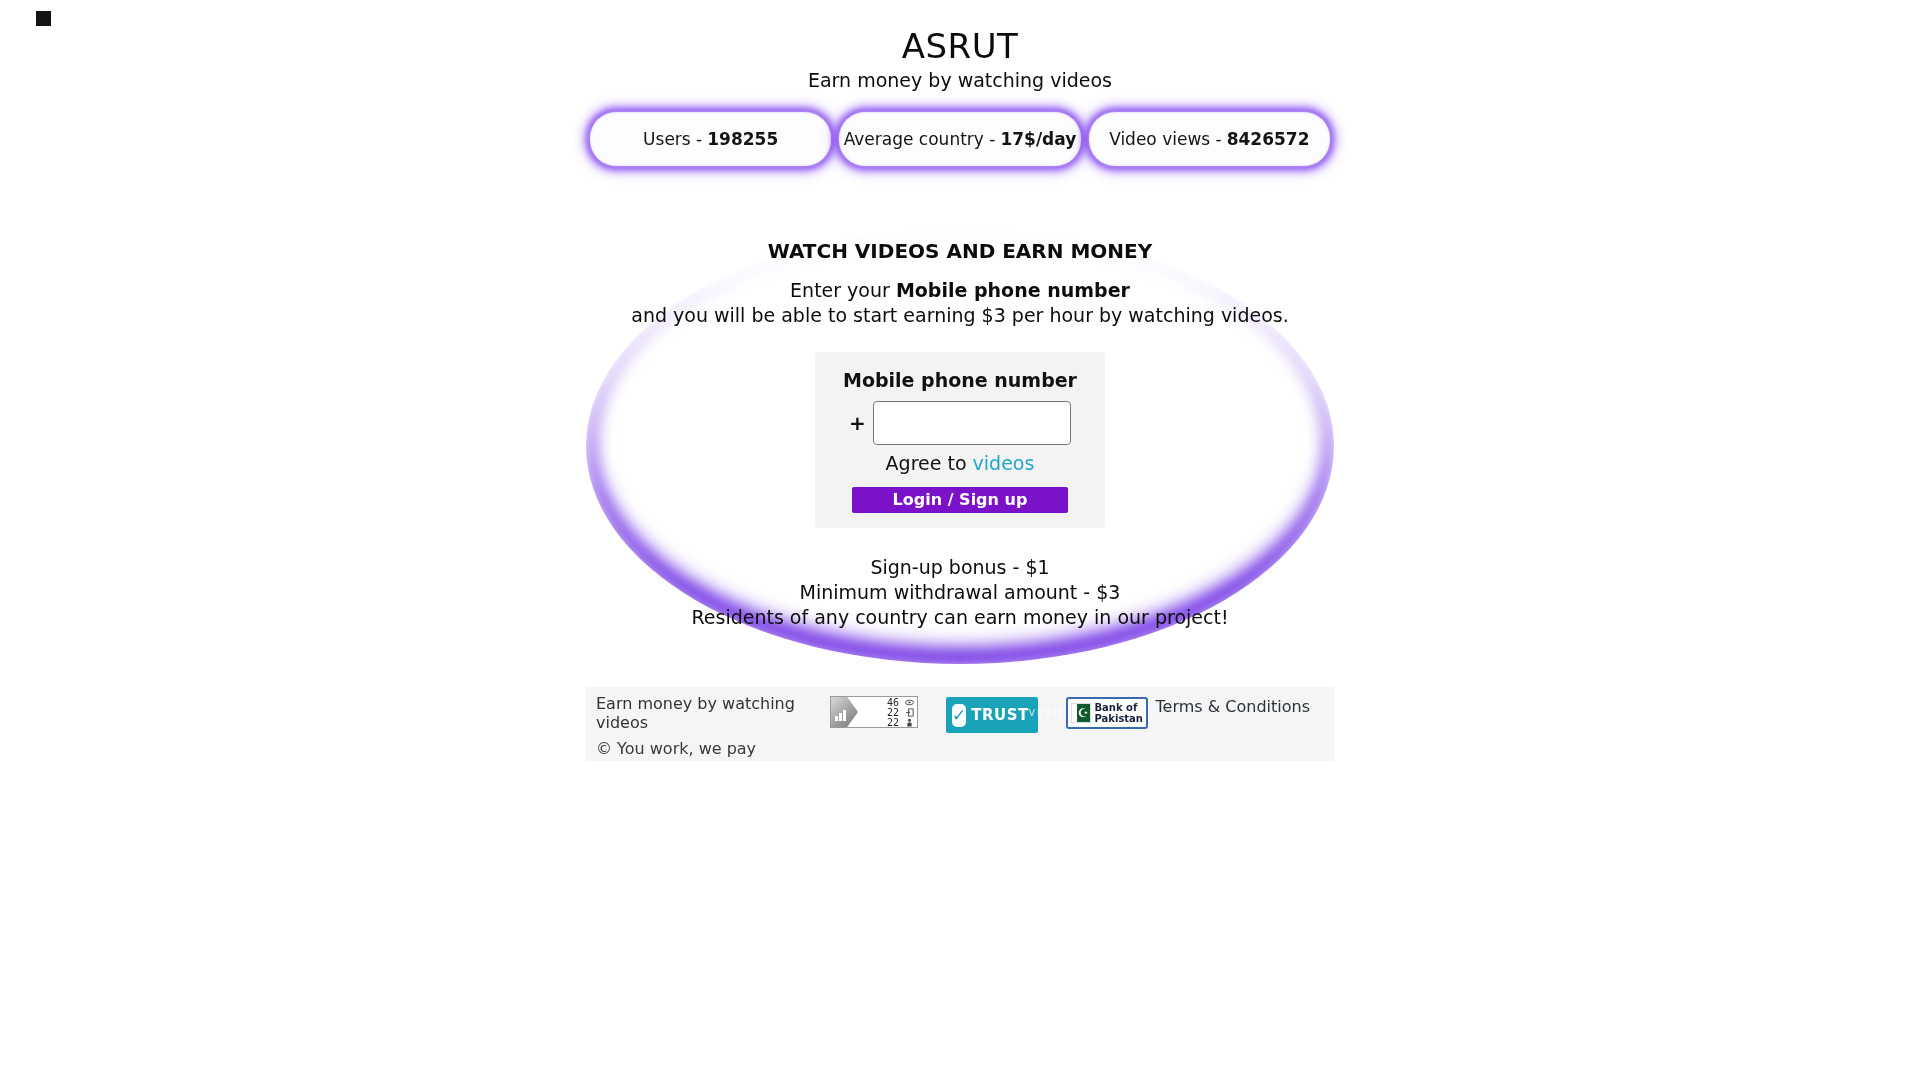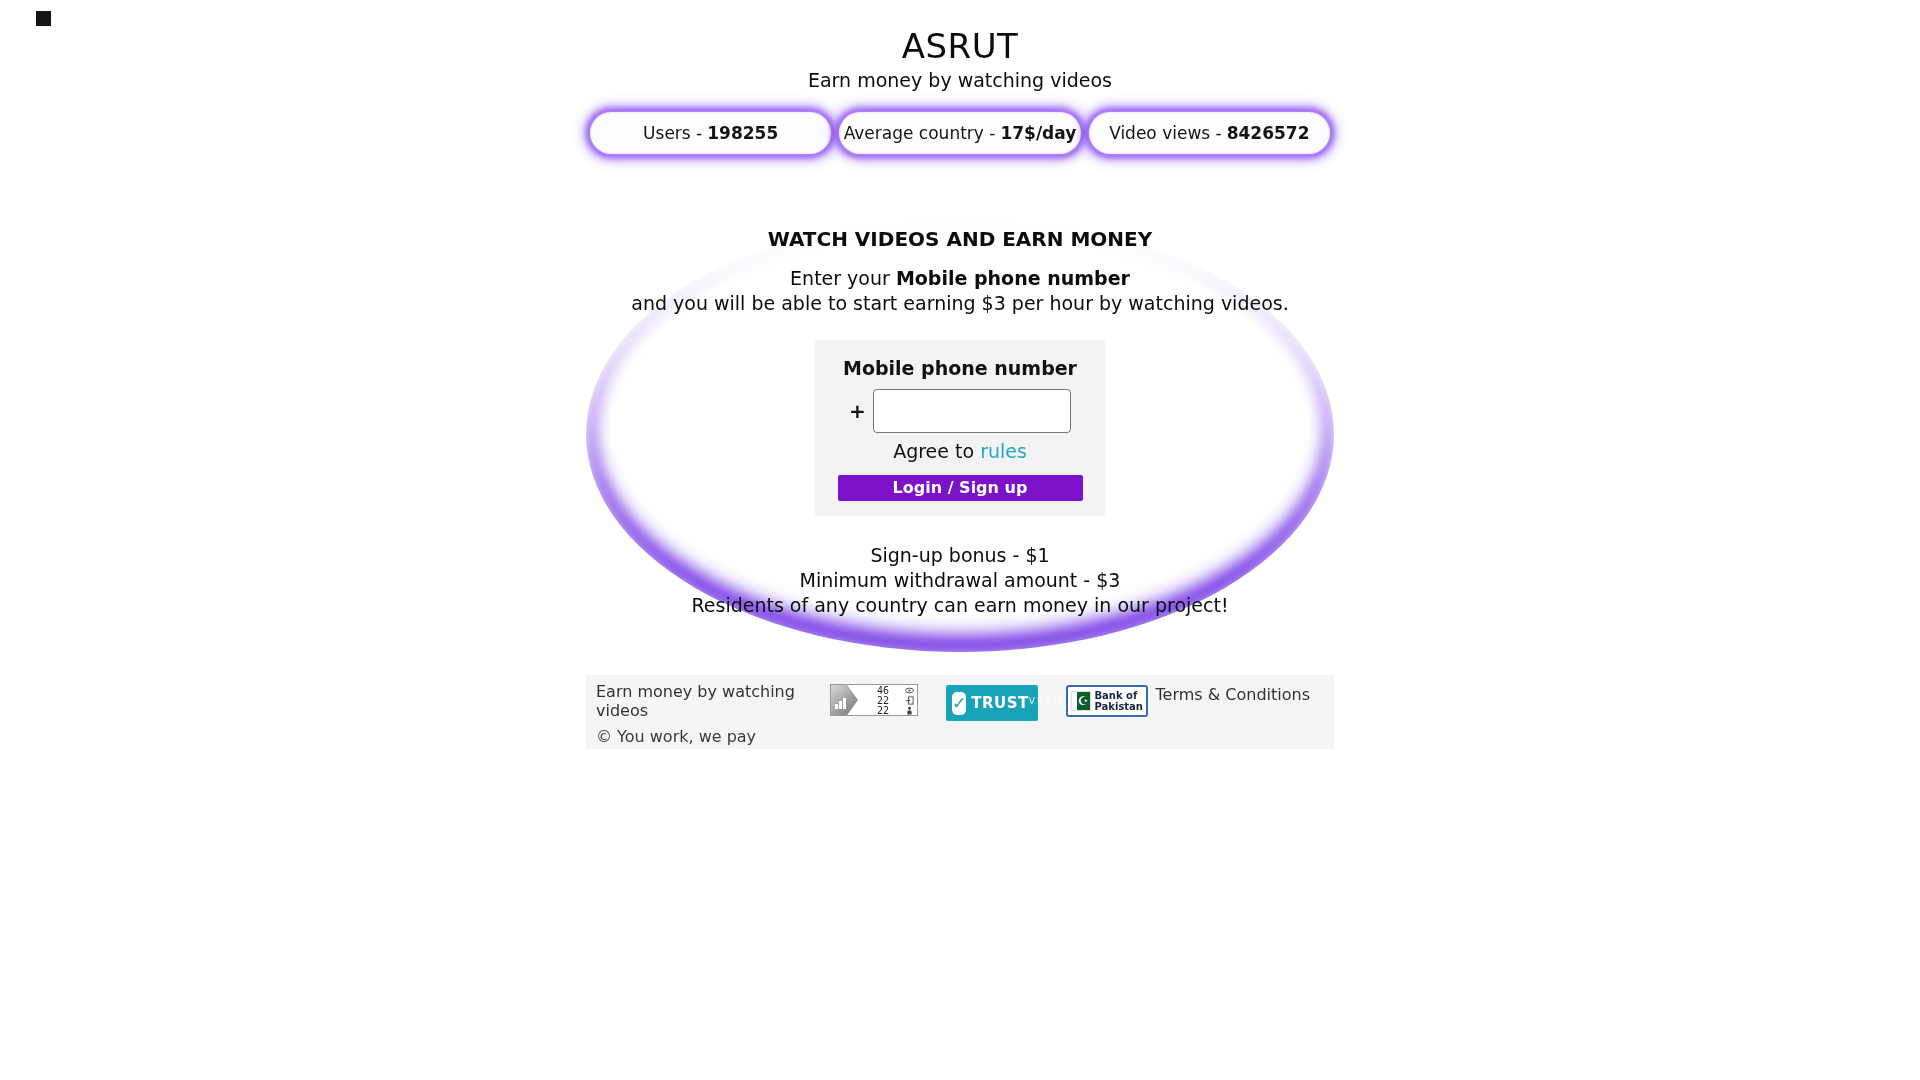--- a/index.html
+++ b/index.html
@@ -16,21 +16,21 @@
 
   .page { width:748px; margin:0 auto; position:relative; }
 
   
   .site-title { text-align:center; font-size:34px; padding-top:26px; letter-spacing:0.5px; color:#0c0c0c; }
   .site-subtitle { text-align:center; font-size:19px; margin-top:3px; color:#0c0c0c; }
 
   
   .stats { display:flex; margin-top:15px; }
   .pill {
-    flex:1; height:42px; margin:6px 4px;
+    flex:1; height:54px; margin:6px 4px;
     border-radius:26px;
     background:#fdfdff;
     display:flex; align-items:center; justify-content:center;
     font-size:17px; color:#141414;
     box-shadow: 0 0 2px 1px #b18cf5,
                 0 0 6px 4px rgba(124,58,237,0.75),
                 0 0 12px 7px rgba(124,58,237,0.35),
                 inset 0 0 3px 0 rgba(160,120,240,0.35);
   }
   .pill b { margin-left:5px; }
@@ -62,21 +62,21 @@
   .plus { font-size:20px; font-weight:bold; margin-right:7px; }
   .phone-input {
     width:198px; height:44px;
     border:1px solid #767676; border-radius:4px;
     background:#fff; font-size:19px; padding:0 8px;
     font-family:"DejaVu Sans", sans-serif;
   }
   .agree-row { margin-top:7px; font-size:19px; }
   .rules-link { color:#21a6c9; text-decoration:none; cursor:pointer; }
   .login-btn {
-    display:block; width:245px; height:26px; margin:13px auto 0;
+    display:block; width:216px; height:26px; margin:13px auto 0;
     background:#7b12ca; color:#fff; border:none; border-radius:2px;
     font-size:16px; font-weight:bold; line-height:26px; text-align:center;
     font-family:"DejaVu Sans", sans-serif; cursor:pointer; padding:0;
   }
 
   .notes { margin-top:27px; font-size:19px; line-height:25px; color:#0c0c0c; }
 
   
   .footer {
     margin-top:23px; width:748px; height:74px;
@@ -98,21 +98,21 @@
   .counter-arrow {
     width:27px; height:100%;
     background:linear-gradient(135deg,#d9d9d9 0%,#9a9a9a 60%,#777 100%);
     clip-path:polygon(0 0, 60% 0, 100% 50%, 60% 100%, 0 100%);
     display:flex; align-items:flex-end; justify-content:flex-start;
     padding:0 0 6px 4px; gap:1px;
   }
   .bar { width:3px; background:#fff; }
   .bar1{height:5px;} .bar2{height:8px;} .bar3{height:11px;}
   .counter-rows { flex:1; display:flex; flex-direction:column; justify-content:center; padding-right:3px; }
-  .counter-row { display:flex; align-items:center; justify-content:flex-end; gap:16px; height:10px;
+  .counter-row { display:flex; align-items:center; justify-content:flex-end; gap:6px; height:10px;
                  font-family:"DejaVu Sans Mono", monospace; font-size:10px; color:#222; }
   .ico { width:9px; height:9px; display:inline-block; }
 
   
   .trust-badge {
     margin-left:28px; margin-top:3px;
     width:92px; height:36px;
     background:#18a3b8; border-radius:2px;
     display:flex; align-items:center; padding:0 6px; gap:5px;
   }
@@ -174,21 +174,21 @@
         <span>and you will be able to start earning $3 per hour by watching videos.</span>
       </div>
 
       <div class="form-card">
         <div class="form-label">Mobile phone number</div>
         <div class="phone-row">
           <span class="plus">+</span>
           <input class="phone-input" type="text" value="" style="">
         </div>
         <div class="agree-row">
-          <span>Agree to </span><a class="rules-link">rules</a>
+          <span>Agree to </span><a class="rules-link">videos</a>
         </div>
         <button class="login-btn">Login / Sign up</button>
       </div>
 
       <div class="notes">
         <div>Sign-up bonus - $1</div>
         <div>Minimum withdrawal amount - $3</div>
         <div>Residents of any country can earn money in our project!</div>
       </div>
     </div>

